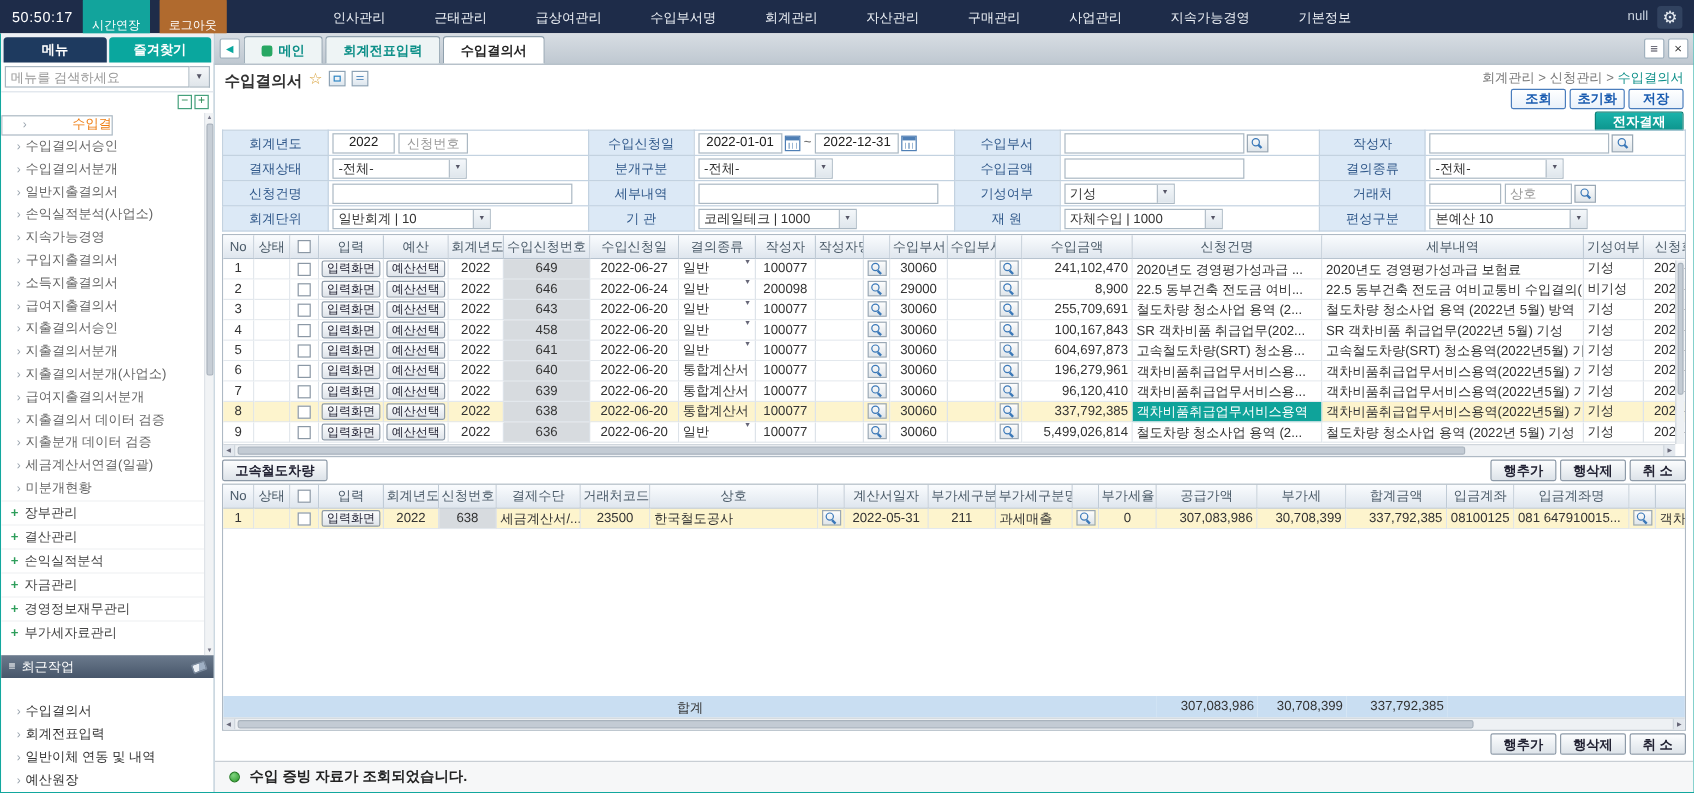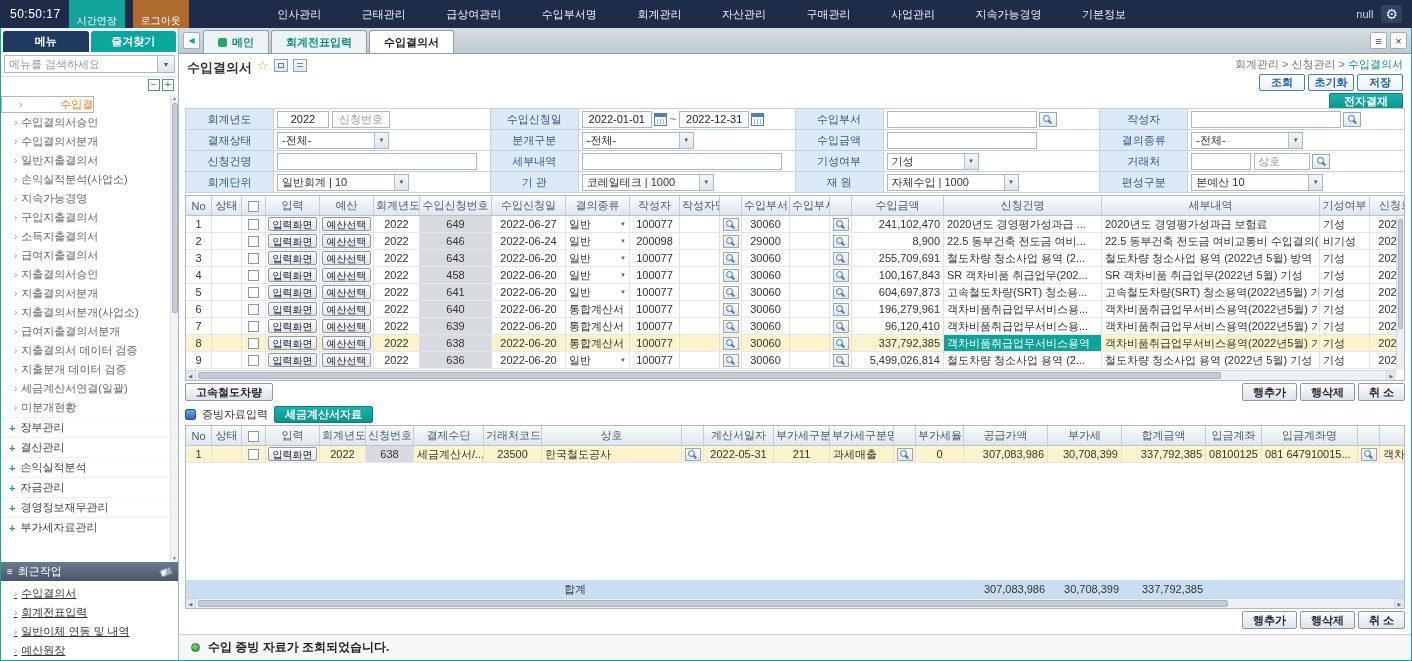--- a/index.html
+++ b/index.html
@@ -38,21 +38,21 @@
   .titem.dark { color:#333; }
   .gitem { height:20px; display:flex; align-items:center; padding-left:8px; color:#444; cursor:pointer; border-top:1px solid #f0f2f4; }
   .gitem .plus { color:#2e9e5b; font-weight:bold; margin-right:5px; font-size:11px; }
   .vscroll { position:absolute; right:0; top:0; bottom:0; width:8px; background:#f1f3f5; border-left:1px solid #dfe3e8; display:flex; flex-direction:column; align-items:center; cursor:pointer; }
   .vscroll .sa { font-size:5px; color:#778; height:8px; line-height:8px; }
   .vscroll .thumb { width:6px; flex:0 0 210px; margin-top:1px; background:#c6cdd5; border:1px solid #aab3bd; border-radius:2px; }
   .vscroll .down { margin-top:auto; }
   .recent-hd { height:19px; background:linear-gradient(#6b7a8d,#47566a); color:#fff; display:flex; align-items:center; gap:5px; padding:0 6px; cursor:pointer; }
   .rh-ico { font-size:10px; }
   .eraser { width:12px; height:8px; background:linear-gradient(110deg,#e9eef4 50%,#9fb0c4 50%); transform:rotate(-20deg); border:1px solid #7d8da0; border-radius:1px; margin-left:auto; cursor:pointer; }
-  ul.recent { padding-top:3px;text-decoration:underline; }
+  ul.recent { padding-top:19px; }
 
   
   .content { flex:1; min-width:0; display:flex; flex-direction:column; background:#fff; }
   .tabstrip { height:26px; background:linear-gradient(#d7dde3,#bfc8d1); display:flex; align-items:center; padding:0 4px; gap:3px; border-bottom:1px solid #8fa0ad; }
   .nav-btn { width:17px; height:17px; background:#fff; border:1px solid #9fb0bd; display:grid; place-items:center; font-size:8px; color:#0aa79e; cursor:pointer; border-radius:2px; }
   .nav-btn.list { margin-left:auto; color:#445; font-size:11px; }
   .nav-btn.close { color:#333; font-size:11px; }
   .ctabs { display:flex; gap:2px; align-self:flex-end; }
   .ctab { height:23px; padding:0 14px; display:flex; align-items:center; gap:5px; border:1px solid #8fa0ad; border-bottom:none; border-radius:3px 3px 0 0; background:#eef4f5; color:#0d8f88; font-weight:bold; cursor:pointer; white-space:nowrap; }
   .ctab.active { background:#fff; color:#222; }
@@ -102,21 +102,21 @@
   .grid { border-collapse:separate; border-spacing:0; table-layout:fixed; font-size:11px; }
   .grid th { background:linear-gradient(#fafcfe,#dfe6ee); border-right:1px solid #c0cbd6; border-bottom:1px solid #b7c3cf; height:20px; color:#4a5a68; font-weight:normal; padding:0 2px; overflow:hidden; white-space:nowrap; }
   .grid td { border-right:1px solid #dde3e9; border-bottom:1px solid #e3e8ed; height:17px; padding:0 3px; overflow:hidden; white-space:nowrap; color:#333; background:#fff; }
   .ctr { text-align:center; }
   .rgt { text-align:right; }
   .gray-cell { background:#d7dbdf !important; }
   tr.sel-row td { background:#fdf4cd; }
   td.cell-sel { background:#0fa39a !important; color:#fff; }
   .gbtn { display:block; height:14px; line-height:13px; border:1px solid #8d9aa8; border-radius:2px; background:linear-gradient(#fcfdfe,#dfe4ea); color:#223; text-align:center; font-size:10px; cursor:pointer; }
   .chk { width:11px; height:11px; border:1px solid #8b98a5; background:#fff; display:inline-block; vertical-align:middle; cursor:pointer; }
-  .ddc { display:flex; align-items:center; justify-content:space-between;gap:24px; }
+  .ddc { display:flex; align-items:flex-start; justify-content:space-between;gap:24px; }
   .cellarr { font-size:6px; color:#667; font-style:normal; }
   .rsbtn { width:16px; height:13px; border:1px solid #9aa8b5; background:linear-gradient(#fdfdfd,#dfe5ea); display:inline-grid; place-items:center; cursor:pointer; }
   .grid1-wrap { height:186px; margin:2px 6px 0; border:1px solid #aeb9c4; position:relative; overflow:hidden; }
   .g1-vscroll { position:absolute; right:0; top:21px; bottom:10px; width:8px; background:#eef1f4; border-left:1px solid #d0d6dc; cursor:pointer; }
   .g1-vscroll .thumb { position:absolute; top:2px; left:1px; right:1px; height:72%; background:#c3cbd4; border:1px solid #a9b3bd; border-radius:2px; }
   .hbar { height:10px; background:#eef1f4; border-top:1px solid #d0d6dc; display:flex; cursor:pointer; }
   .hbar.abs { position:absolute; left:0; right:8px; bottom:0; }
   .hbar .ar { width:10px; font-size:5px; color:#667; display:grid; place-items:center; background:#e3e8ee; border-right:1px solid #cfd6dd; }
   .hbar .ar.r { border-right:none; border-left:1px solid #cfd6dd; }
   .hbar .ht { flex:1; position:relative; }
@@ -797,25 +797,20 @@
       </div>
 
       <div class="bar">
         <button class="gray-btn">고속철도차량</button>
         <div class="spacer"></div>
         <button class="gray-btn">행추가</button>
         <button class="gray-btn">행삭제</button>
         <button class="gray-btn">취 소</button>
       </div>
 
-      <div class="sec-hd">
-        <span class="sec-ico"></span>
-        <span class="sec-title">증빙자료입력</span>
-        <button class="teal-btn sm">세금계산서자료</button>
-      </div>
 
       <div class="grid2-wrap">
         <table class="grid" style="width:1354px">
           <colgroup>
             <col style="width:26px">
               <col style="width:30px">
               <col style="width:24px">
               <col style="width:54px">
               <col style="width:46px">
             <col style="width:48px">

